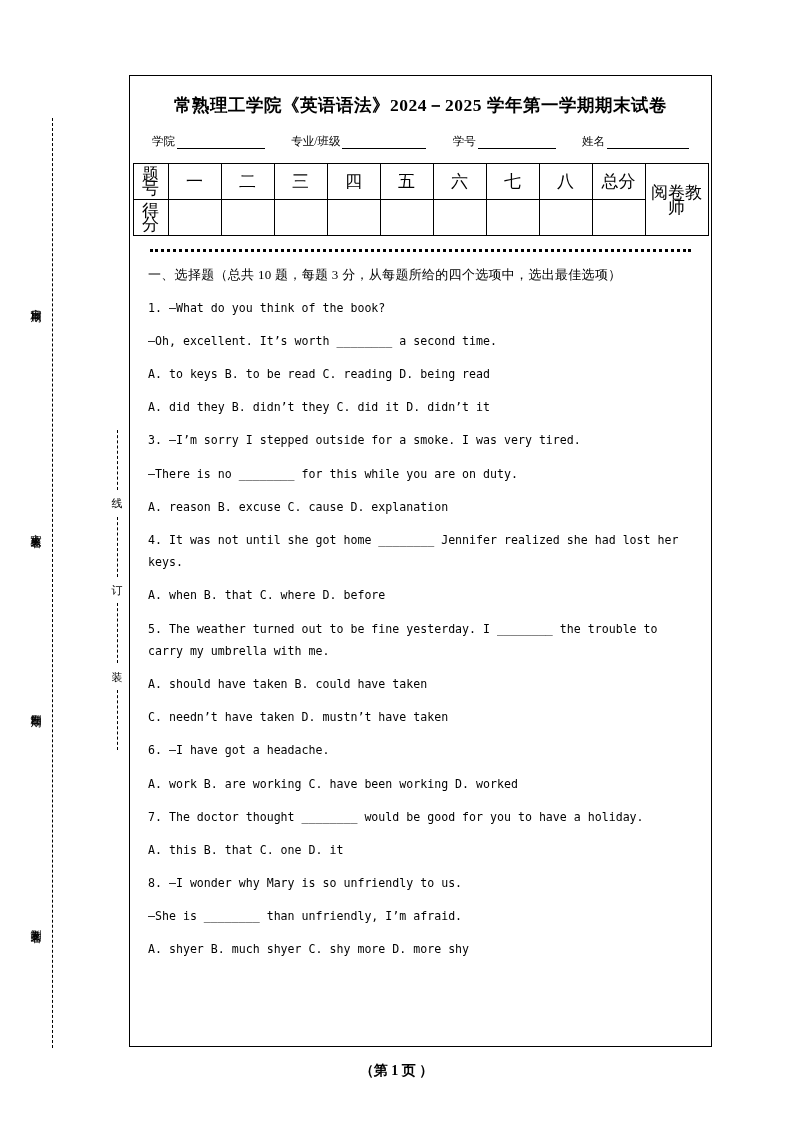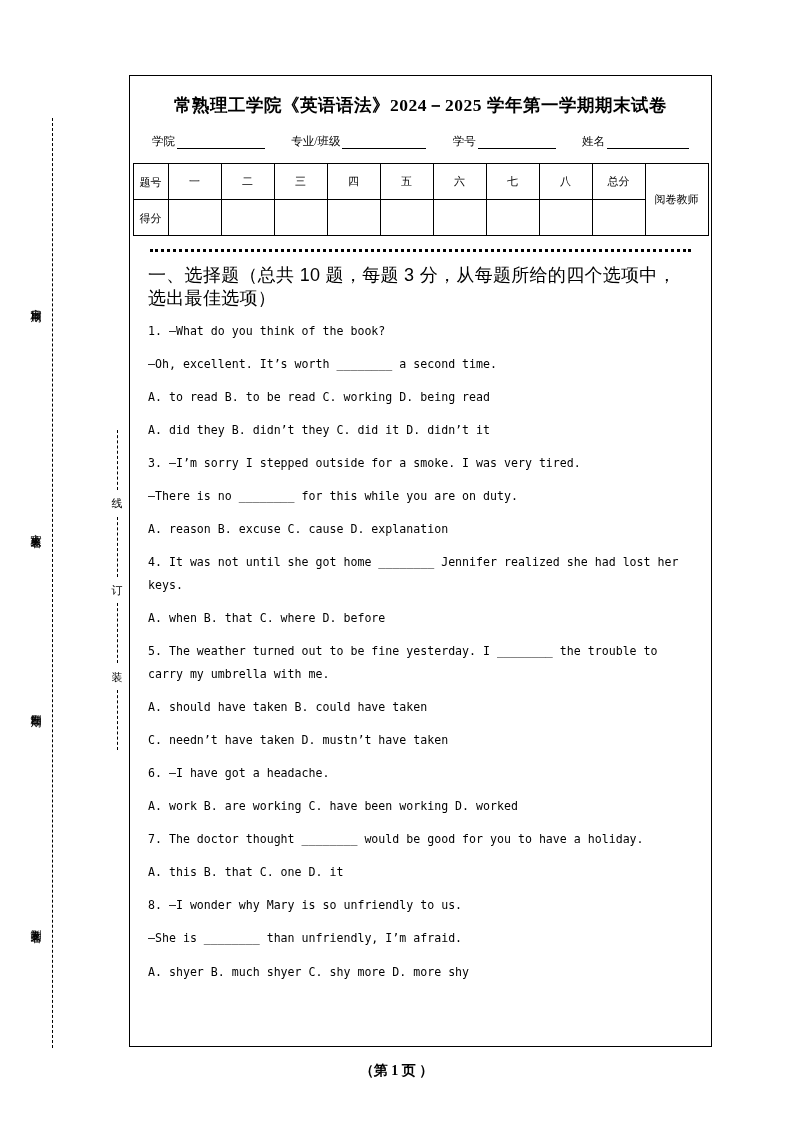--- a/index.html
+++ b/index.html
@@ -115,21 +115,21 @@
   table.score {
     border-collapse: collapse;
     margin: 14px auto 0 auto;
     table-layout: fixed;
   }
   table.score td {
     border: 1px solid #000;
     text-align: center;
     vertical-align: middle;
     font-family: "Liberation Serif", serif;
-    font-size: 11px;
+    font-size: 17px;
     height: 33px;
   }
   td.hcell { width: 32px; font-size: 12px; line-height: 14px; }
   td.col { width: 50px; }
   td.total { width: 50px; }
   td.marker { width: 60px; line-height: 15px; margin-left: 36px; }
 
   .dot-rule {
     margin: 13px 20px 0 20px;
     border-top: 3px dotted #000;
@@ -139,22 +139,22 @@
   
   .content {
     margin: 12px 18px 0 18px;
     font-family: "DejaVu Sans Mono", monospace;
     font-size: 11.6px;
     line-height: 22.6px;
     color: #000;
   }
   .content p { margin: 0 0 10.5px 0; }
   .sec-head {
-    font-family: Liberation Sans, sans-serif;
-    font-size: 18px;
+    font-family: Liberation Serif, serif;
+    font-size: 13px;
     letter-spacing: 0.3px;
     margin-bottom: 12px;
   }
 
   .footer {
     position: absolute;
     left: 0;
     top: 1062px;
     width: 793px;
     text-align: center;
@@ -251,21 +251,21 @@
     </table>
 
   <div class="dot-rule"></div>
 
   <div class="content">
 
     <p class="sec-head">一、选择题（总共 10 题，每题 3 分，从每题所给的四个选项中，选出最佳选项）</p>
 
     <p>1. —What do you think of the book?</p>
     <p>—Oh, excellent. It’s worth ________ a second time.</p>
-    <p>A. to read  B. to be read  C. working  D. being read</p>
+    <p>A. to keys  B. to be read  C. reading  D. being read</p>
 
     <p>A. did they  B. didn’t they  C. did it  D. didn’t it</p>
 
     <p>3. —I’m sorry I stepped outside for a smoke. I was very tired.</p>
     <p>—There is no ________ for this while you are on duty.</p>
     <p>A. reason  B. excuse  C. cause  D. explanation</p>
 
     <p>4. It was not until she got home ________ Jennifer realized she had lost her keys.</p>
     <p>A. when  B. that  C. where  D. before</p>
 

